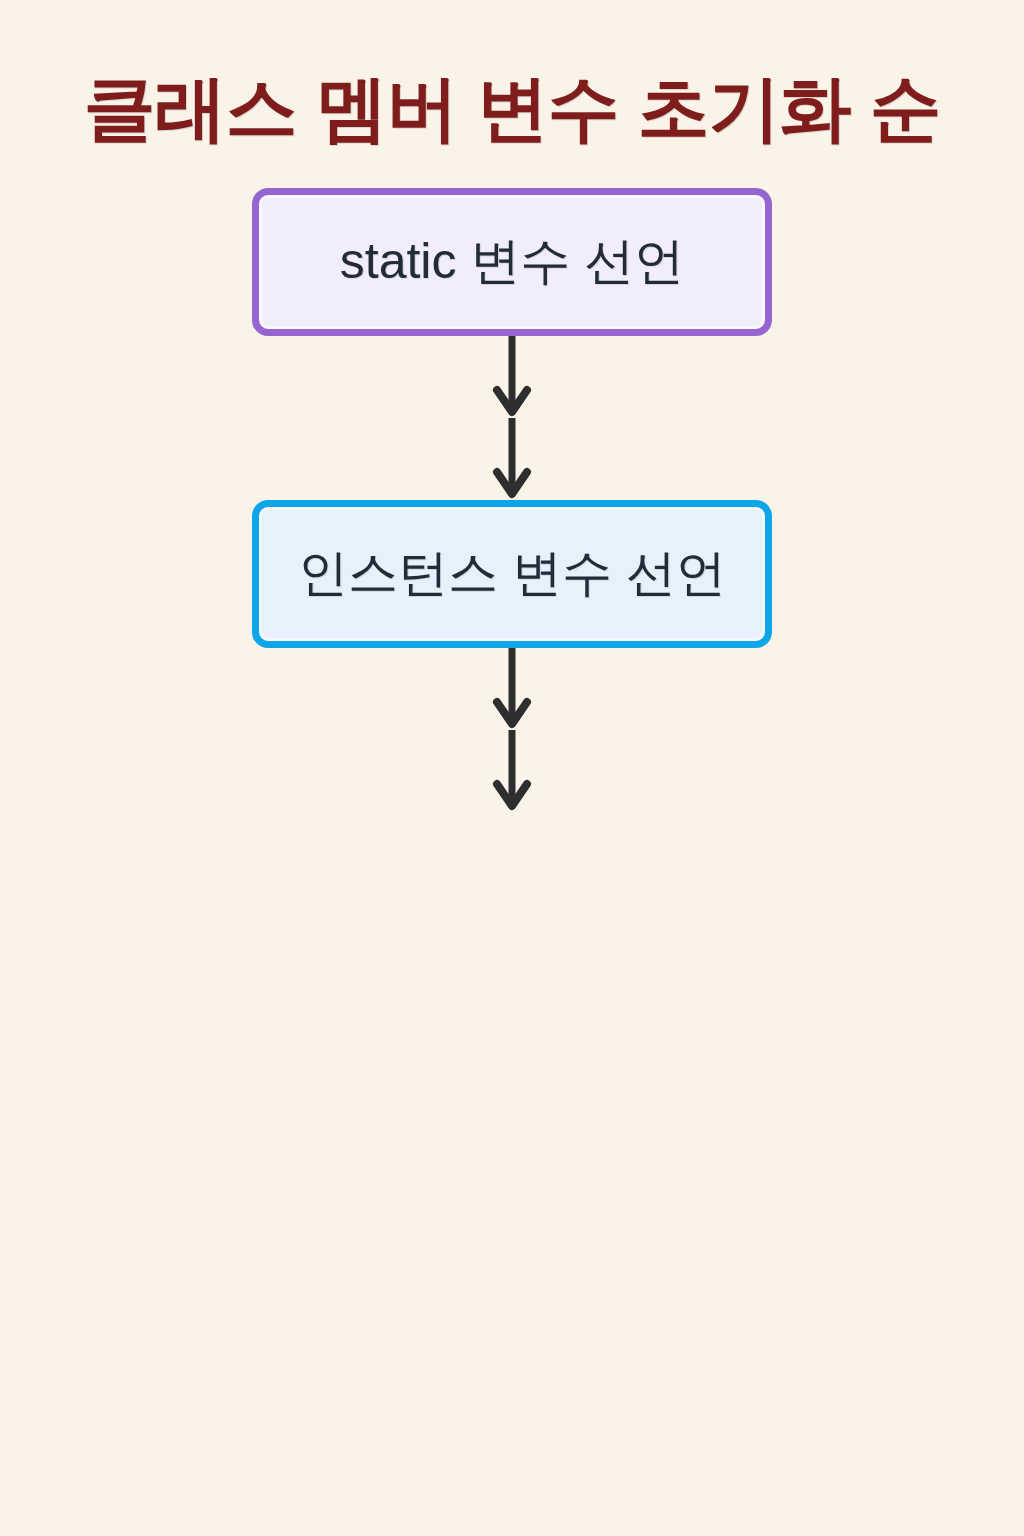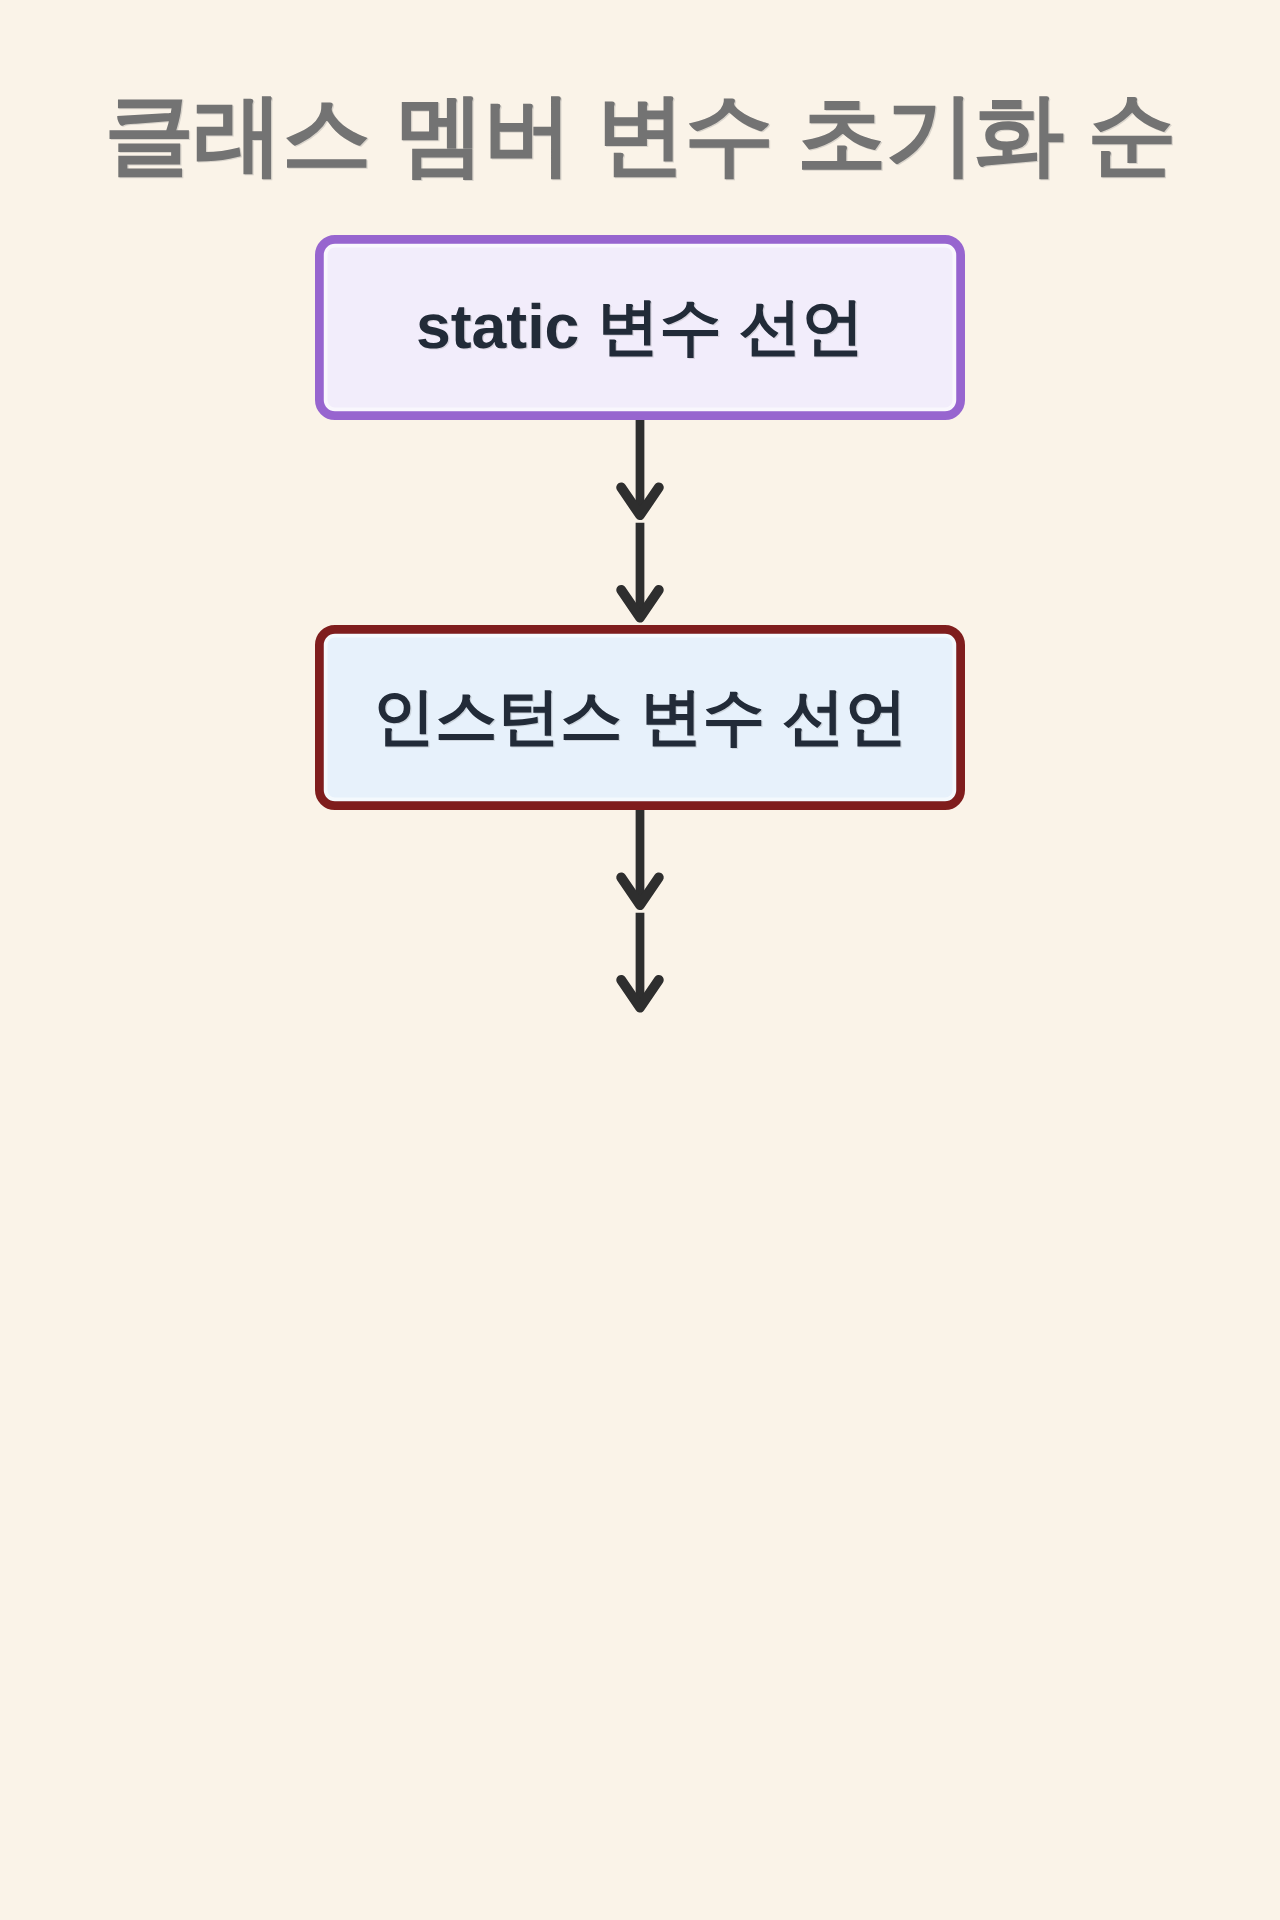--- a/index.html
+++ b/index.html
@@ -19,50 +19,50 @@
     display: flex;
     flex-direction: column;
     align-items: center;
   }
   .title {
     margin-top: 62px;
     margin-bottom: 32px;
     font-size: 72px;
     font-weight: 800;
     letter-spacing: -1px;
-    color: #737373;
+    color: #7f1d1d;
     text-align: center;
     line-height: 1.3;
     text-shadow: 1px 1px 0 rgba(120,120,120,0.25);
   }
   .flow {
     display: flex;
     flex-direction: column;
     align-items: center;
   }
   .box {
     width: 506px;
     height: 134px;
     border-radius: 16px;
     display: flex;
     align-items: center;
     justify-content: center;
     font-size: 50px;
-    font-weight: 700;
+    font-weight: 400;
     color: #222B38;
     text-shadow: 1px 1px 0 rgba(100,100,100,0.2);
     white-space: nowrap;
   }
   .box--purple {
     border: 7px solid #9765CF;
     background: #F2EDFB;
     box-shadow: inset 0 0 0 3px rgba(255,255,255,0.55);
   }
   .box--blue {
-    border: 7px solid #7f1d1d;
+    border: 7px solid #0ea5e9;
     background: #E7F1FB;
     box-shadow: inset 0 0 0 3px rgba(255,255,255,0.55);
   }
   .arrow {
     height: 82px;
     width: 44px;
     display: flex;
     align-items: center;
     justify-content: center;
   }

